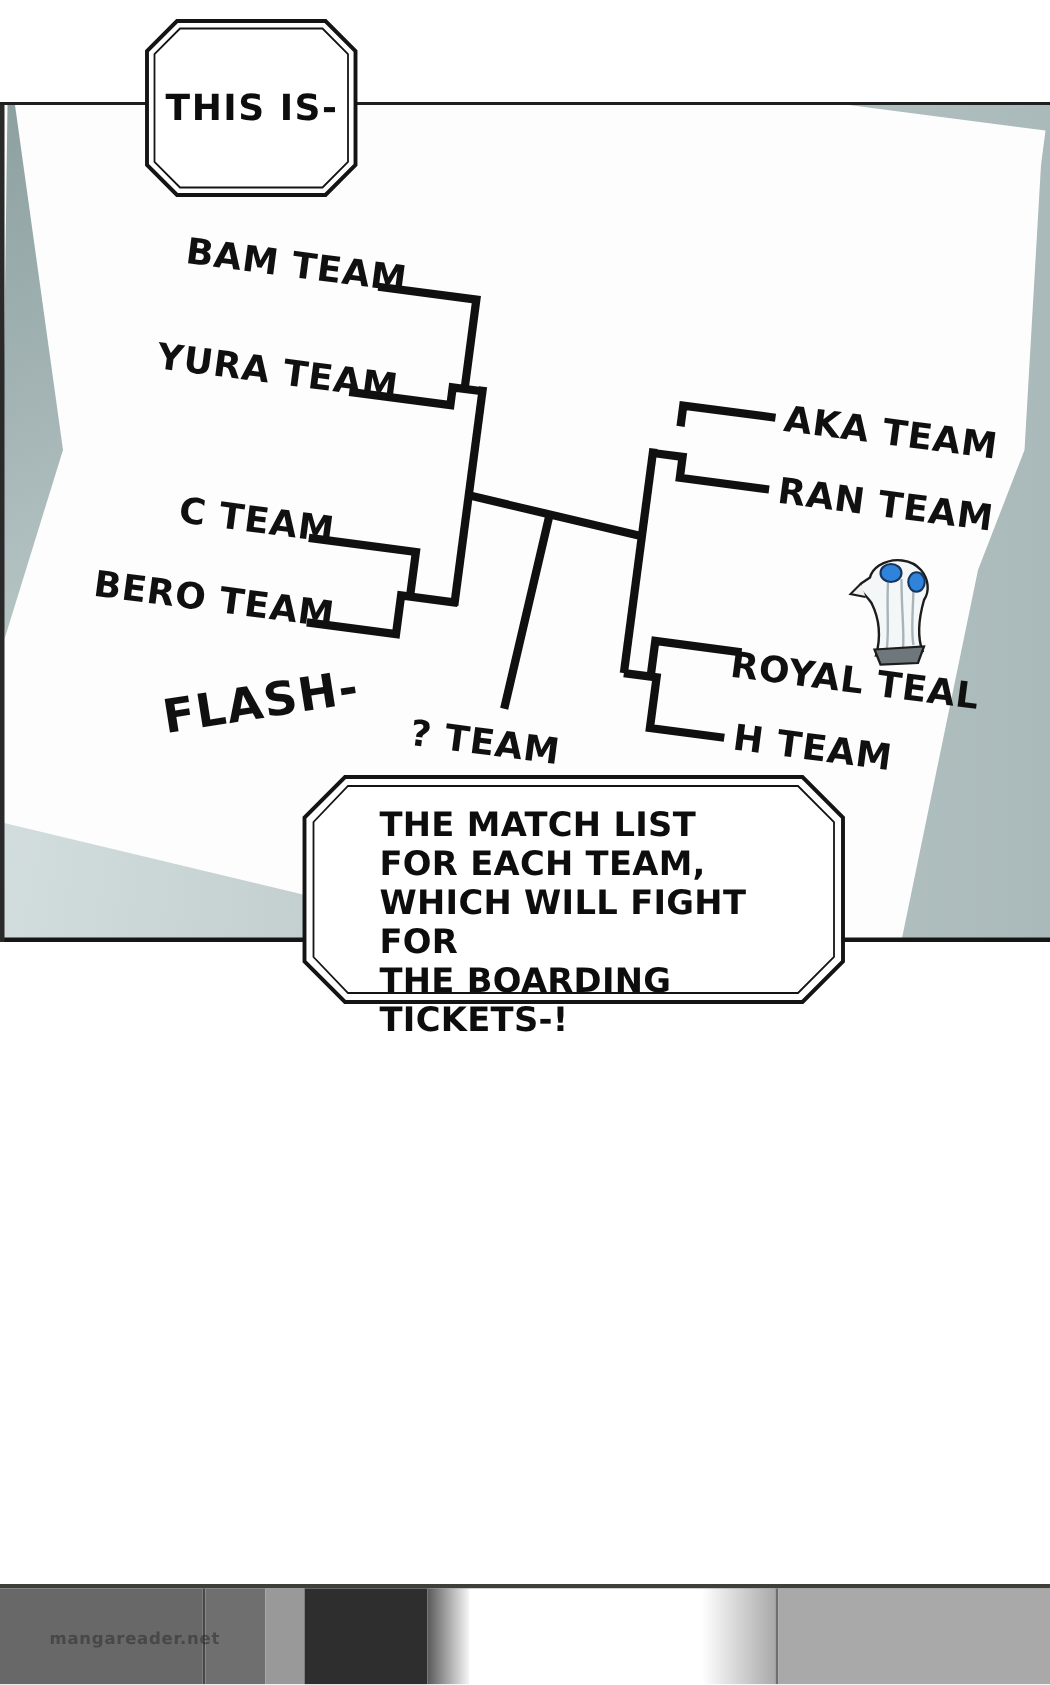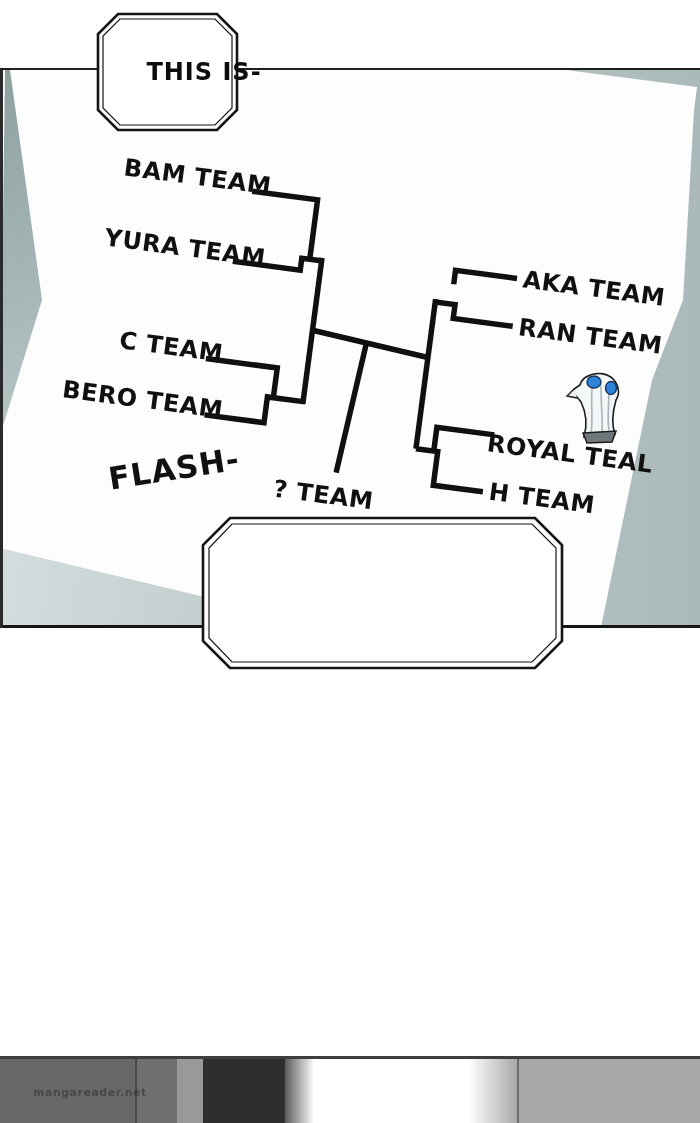--- a/index.html
+++ b/index.html
@@ -28,21 +28,21 @@
   .team{position:absolute;font-size:24px;font-weight:600;letter-spacing:.5px;color:#101010;white-space:nowrap;}
   #bracket-svg{position:absolute;left:0;top:0;}
   .bline{stroke:#101010;stroke-width:5.5;fill:none;stroke-linejoin:miter;}
 
   #flash{left:108px;top:450px;width:140px;transform:rotate(-9deg);
          font-size:31px;font-weight:700;letter-spacing:1px;color:#101010;}
 
   
   .bubble-text{display:flex;align-items:center;justify-content:center;text-align:center;
                font-weight:700;color:#0d0d0d;}
-  #bubble1-text{left:98px;top:16px;width:140px;height:112px;font-size:24px;letter-spacing:1px;padding-left:36px;}
+  #bubble1-text{left:98px;top:16px;width:140px;height:112px;font-size:24px;letter-spacing:1px;}
   #bubble2-text{left:253px;top:537px;width:300px;height:110px;font-size:22.5px;font-weight:700;
                 line-height:26px;letter-spacing:.2px;color:#0d0d0d;}
 
   
   #strip{left:0;top:1056px;width:700px;height:67px;background:#ffffff;}
   .seg{position:absolute;top:3px;height:64px;}
   #strip-line{position:absolute;top:0;left:0;width:700px;height:3px;background:#3f3f39;}
   #seg1{left:0;width:135px;background:#686868;}
   #seg1-divider{left:135px;width:2px;background:#474747;}
   #seg2{left:137px;width:40px;background:#6f6f6f;}
@@ -111,20 +111,26 @@
   <svg class="abs" style="left:90px;top:8px;" width="155" height="130" viewBox="0 0 155 130">
     <polygon points="28,6 127,6 147,26 147,102 127,122 28,122 8,102 8,26" fill="#ffffff" stroke="#141414" stroke-width="2.6"></polygon>
     <polygon points="30,11 125,11 142,28 142,100 125,117 30,117 13,100 13,28" fill="none" stroke="#141414" stroke-width="1.2"></polygon>
   </svg>
   <div class="abs bubble-text" id="bubble1-text">THIS IS-</div>
 
   <svg class="abs" style="left:196px;top:510px;" width="376" height="168" viewBox="0 0 376 168">
     <polygon points="34,8 339,8 366,35 366,131 339,158 34,158 7,131 7,35" fill="#ffffff" stroke="#141414" stroke-width="2.6"></polygon>
     <polygon points="36,14 336,14 360,38 360,128 336,152 36,152 13,128 13,38" fill="none" stroke="#141414" stroke-width="1.2"></polygon>
   </svg>
+  <div class="abs" id="bubble2-text">
+    <div>THE MATCH LIST</div>
+    <div>FOR EACH TEAM,</div>
+    <div>WHICH WILL FIGHT FOR</div>
+    <div>THE BOARDING TICKETS-!</div>
+  </div>
 
   <div class="abs" id="strip">
     <div id="strip-line"></div>
     <div class="seg" id="seg1"></div>
     <div class="seg" id="seg1-divider"></div>
     <div class="seg" id="seg2"></div>
     <div class="seg" id="seg3"></div>
     <div class="seg" id="seg4"></div>
     <div class="seg" id="seg5"></div>
     <div class="seg" id="seg6"></div>

